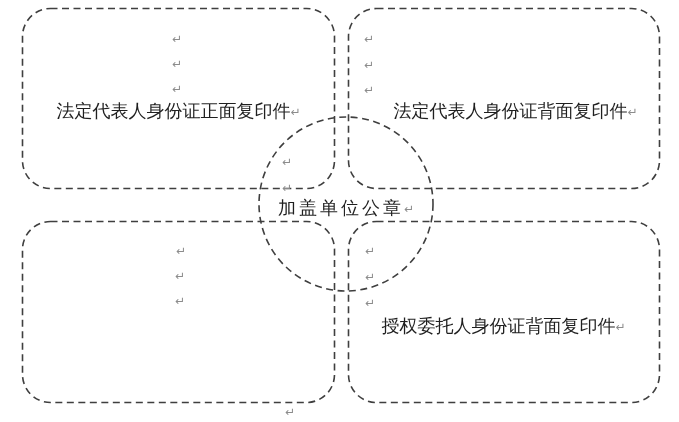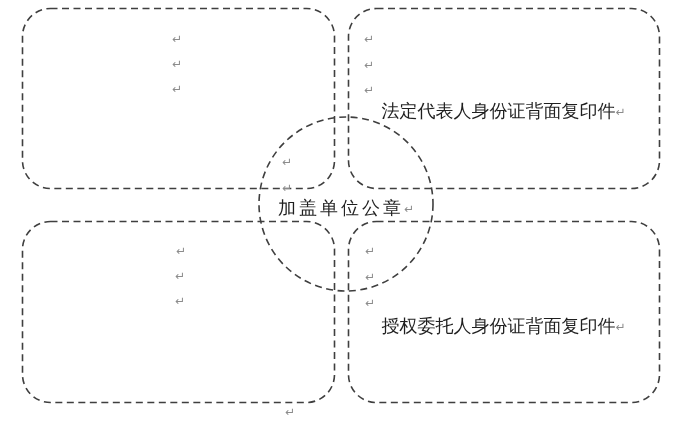--- a/index.html
+++ b/index.html
@@ -22,21 +22,21 @@
   }
   .box-label {
     position: absolute;
     text-align: center;
     font-size: 18px;
     line-height: 20px;
     color: #1f1f1f;
     white-space: nowrap;
   }
   .label-tl { left: 22px;  top: 101px; width: 313px; }
-  .label-tr { left: 348px; top: 101px; width: 311px; }
+  .label-tr { left: 360px; top: 101px; width: 311px; }
   .label-bl { left: 22px;  top: 316px; width: 313px; }
   .label-br { left: 348px; top: 316px; width: 311px; }
   .label-seal {
     left: 259px; top: 198px; width: 174px;
     letter-spacing: 3px;
   }
   .trail-mark {
     font-family: "DejaVu Sans", sans-serif;
     font-size: 12px;
     letter-spacing: 0;
@@ -57,20 +57,21 @@
 <div id="page">
 
   <svg id="shapes" width="679" height="422" viewBox="0 0 679 422">
     <rect x="22.5" y="8.5" width="312" height="180" rx="28" ry="28" fill="none" stroke-width="1.6" stroke-dasharray="7 4.5" stroke="#3f3f3f"></rect>
     <rect x="348.5" y="8.5" width="311" height="180" rx="28" ry="28" fill="none" stroke-width="1.6" stroke-dasharray="7 4.5" stroke="#3f3f3f"></rect>
     <rect x="22.5" y="221.5" width="312" height="181" rx="28" ry="28" fill="none" stroke-width="1.6" stroke-dasharray="7 4.5" stroke="#3f3f3f"></rect>
     <rect x="348.5" y="221.5" width="311" height="181" rx="28" ry="28" fill="none" stroke-width="1.6" stroke-dasharray="7 4.5" stroke="#3f3f3f"></rect>
     <circle cx="346" cy="204" r="87" fill="none" stroke-width="1.6" stroke-dasharray="7 4.5" stroke="#3f3f3f"></circle>
   </svg>
 
+  <div class="box-label label-tl" style="color: rgb(31, 31, 31);"><span>法定代表人身份证正面复印件</span><span class="trail-mark" style="color: rgb(140, 140, 140);">↵</span></div>
 
   <div class="box-label label-tr" style="color: rgb(31, 31, 31);"><span>法定代表人身份证背面复印件</span><span class="trail-mark" style="color: rgb(140, 140, 140);">↵</span></div>
 
 
   <div class="box-label label-br" style="color: rgb(31, 31, 31);"><span>授权委托人身份证背面复印件</span><span class="trail-mark" style="color: rgb(140, 140, 140);">↵</span></div>
 
   <div class="box-label label-seal" style="color: rgb(31, 31, 31);"><span>加盖单位公章</span><span class="trail-mark" style="color: rgb(140, 140, 140);">↵</span></div>
 
   <div>
       <span class="pmark" style="left: 177px; top: 40px; color: rgb(140, 140, 140);">↵</span>

